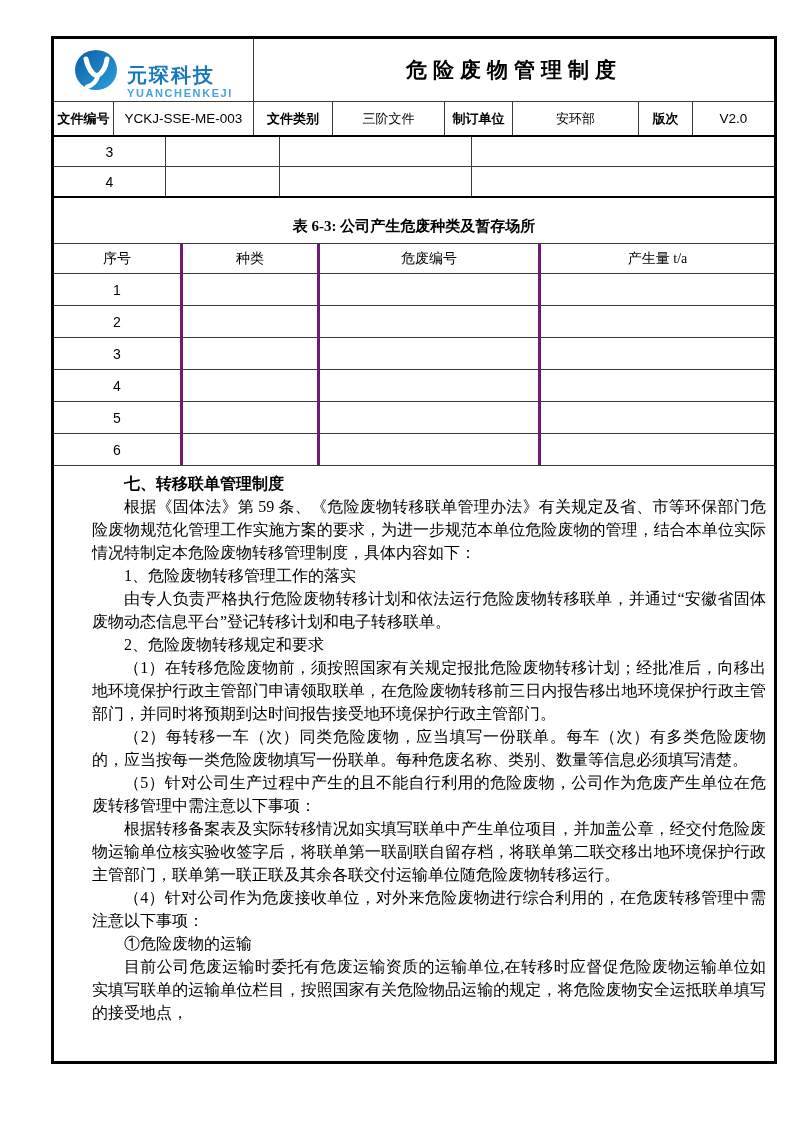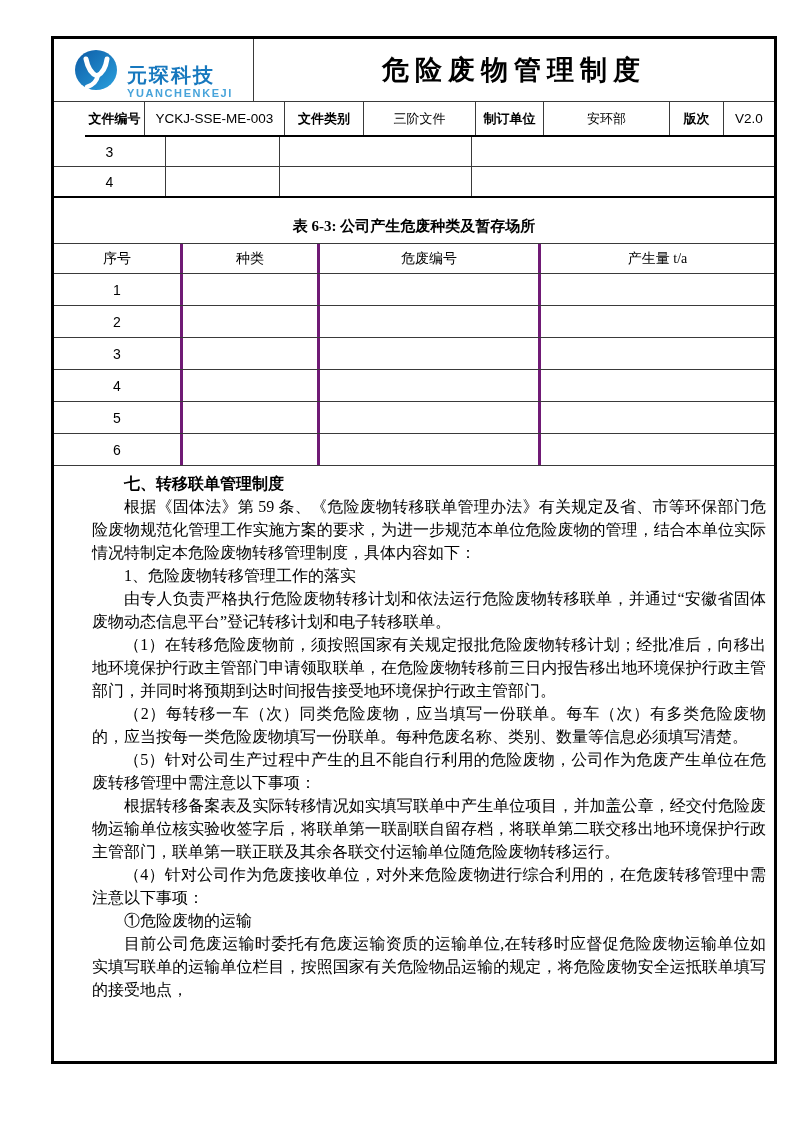--- a/index.html
+++ b/index.html
@@ -7,24 +7,24 @@
   .page{position:absolute;left:51px;top:36px;width:726px;height:1028px;
     border:3px solid #000;box-sizing:border-box;background:#fff;}
 
   
   .hdr{display:flex;height:62px;border-bottom:1px solid #3a3a3a;}
   .logo-cell{width:200px;border-right:1px solid #3a3a3a;display:flex;align-items:center;justify-content:center;gap:7px;box-sizing:border-box;}
   .brand{display:flex;flex-direction:column;line-height:1;}
   .brand-cn{font-size:20px;font-weight:bold;color:#1778be;letter-spacing:2px;font-family:Liberation Sans, sans-serif;margin-top:23px;}
   .brand-en{font-size:11px;color:#47a3da;letter-spacing:1.6px;margin-top:3px;font-family:"Liberation Sans","DejaVu Sans",sans-serif;font-weight:bold;}
   .title-cell{flex:1;display:flex;align-items:center;justify-content:center;
-    font-size:27px;font-weight:bold;letter-spacing:6px;}
+    font-size:21px;font-weight:bold;letter-spacing:6px;}
 
   
-  .meta{display:flex;height:33px;border-bottom:2px solid #000;margin-left:31px;}
+  .meta{display:flex;height:33px;border-bottom:2px solid #000;}
   .mcell{display:flex;align-items:center;justify-content:center;border-right:1px solid #3a3a3a;box-sizing:border-box;font-size:13px;}
   .mcell.lab{font-weight:bold;}
   .mcell.vsans{font-family:Liberation Sans, sans-serif;font-size:13.5px;}
   .w1{width:60px}.w2{width:140px}.w3{width:79px}.w4{width:112px}
   .w5{width:68px}.w6{width:126px}.w7{width:54px}.w8{flex:1;border-right:none;}
 
   
   .co{border-bottom:2px solid #000;}
   .co-row{display:flex;height:29px;}
   .co-row + .co-row{border-top:1px solid #3a3a3a;}
@@ -150,20 +150,21 @@
           <div class="cell h4"></div>
         </div>
       </div>
   </div>
 
   <div class="body-text" id="body-text">
       <div class="para b"><span>七、转移联单管理制度</span></div>
       <div class="para"><span>根据《固体法》第 59 条、《危险废物转移联单管理办法》有关规定及省、市等环保部门危险废物规范化管理工作实施方案的要求，为进一步规范本单位危险废物的管理，结合本单位实际情况特制定本危险废物转移管理制度，具体内容如下：</span></div>
       <div class="para"><span>1、危险废物转移管理工作的落实</span></div>
       <div class="para"><span>由专人负责严格执行危险废物转移计划和依法运行危险废物转移联单，并通过“安徽省固体废物动态信息平台”登记转移计划和电子转移联单。</span></div>
+      <div class="para"><span>2、危险废物转移规定和要求</span></div>
       <div class="para"><span>（1）在转移危险废物前，须按照国家有关规定报批危险废物转移计划；经批准后，向移出地环境保护行政主管部门申请领取联单，在危险废物转移前三日内报告移出地环境保护行政主管部门，并同时将预期到达时间报告接受地环境保护行政主管部门。</span></div>
       <div class="para"><span>（2）每转移一车（次）同类危险废物，应当填写一份联单。每车（次）有多类危险废物的，应当按每一类危险废物填写一份联单。每种危废名称、类别、数量等信息必须填写清楚。</span></div>
       <div class="para"><span>（5）针对公司生产过程中产生的且不能自行利用的危险废物，公司作为危废产生单位在危废转移管理中需注意以下事项：</span></div>
       <div class="para"><span>根据转移备案表及实际转移情况如实填写联单中产生单位项目，并加盖公章，经交付危险废物运输单位核实验收签字后，将联单第一联副联自留存档，将联单第二联交移出地环境保护行政主管部门，联单第一联正联及其余各联交付运输单位随危险废物转移运行。</span></div>
       <div class="para"><span>（4）针对公司作为危废接收单位，对外来危险废物进行综合利用的，在危废转移管理中需注意以下事项：</span></div>
       <div class="para"><span>①危险废物的运输</span></div>
       <div class="para"><span>目前公司危废运输时委托有危废运输资质的运输单位,在转移时应督促危险废物运输单位如实填写联单的运输单位栏目，按照国家有关危险物品运输的规定，将危险废物安全运抵联单填写的接受地点，</span></div>
     </div>
 
 </div>

